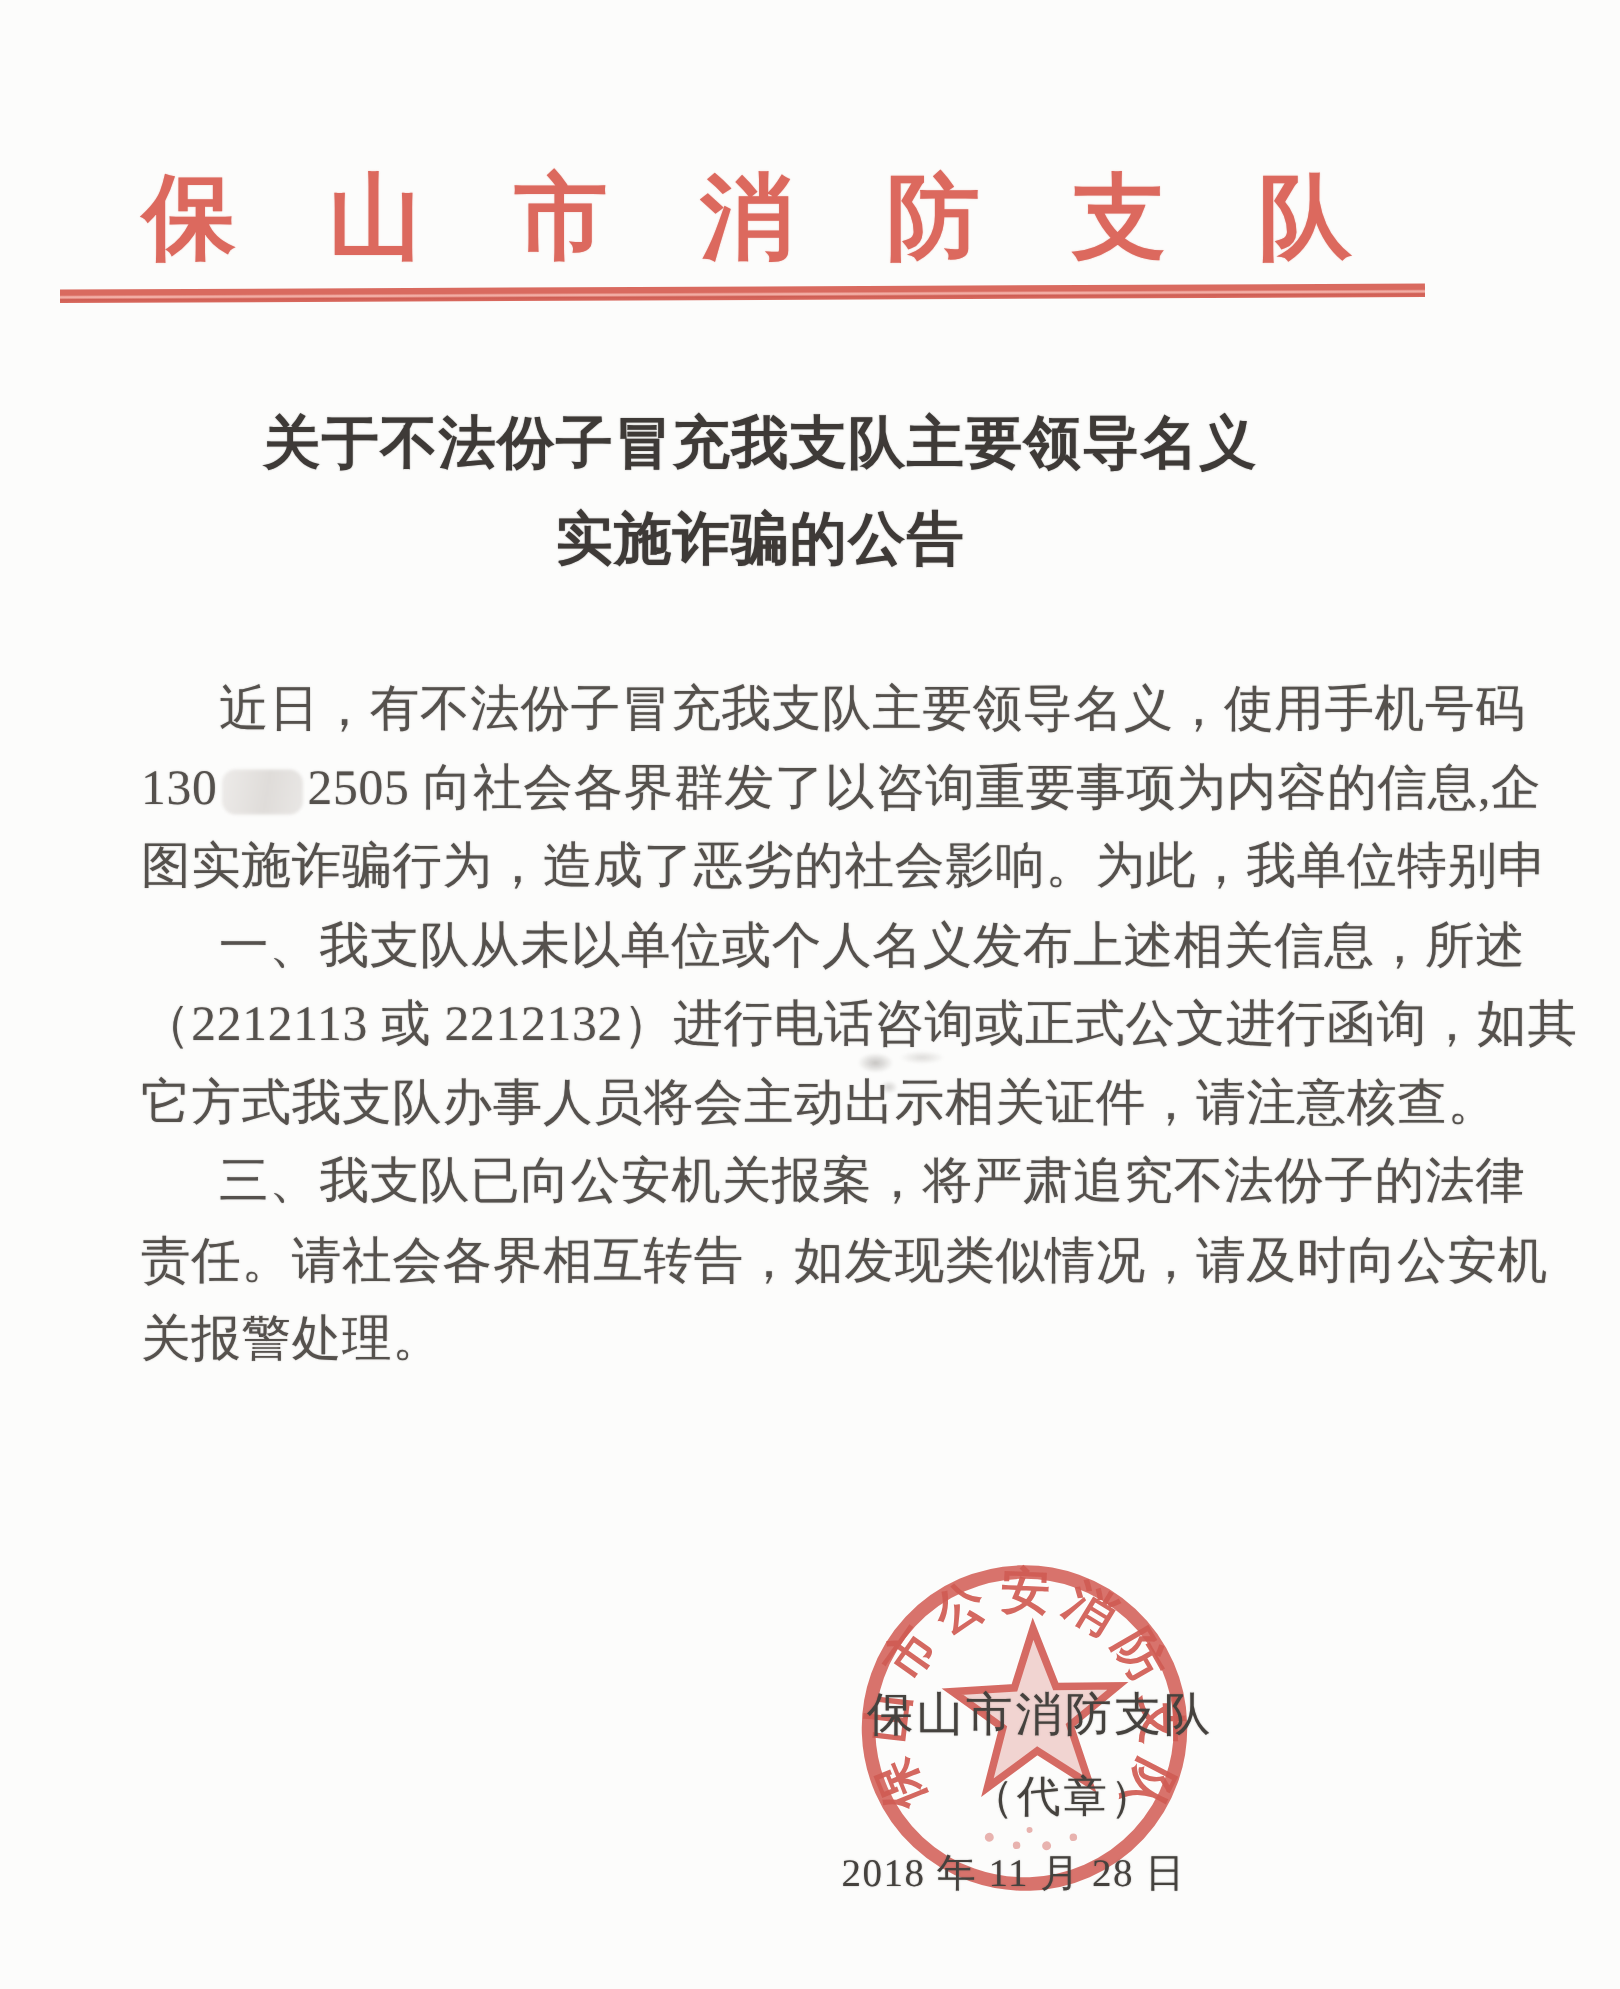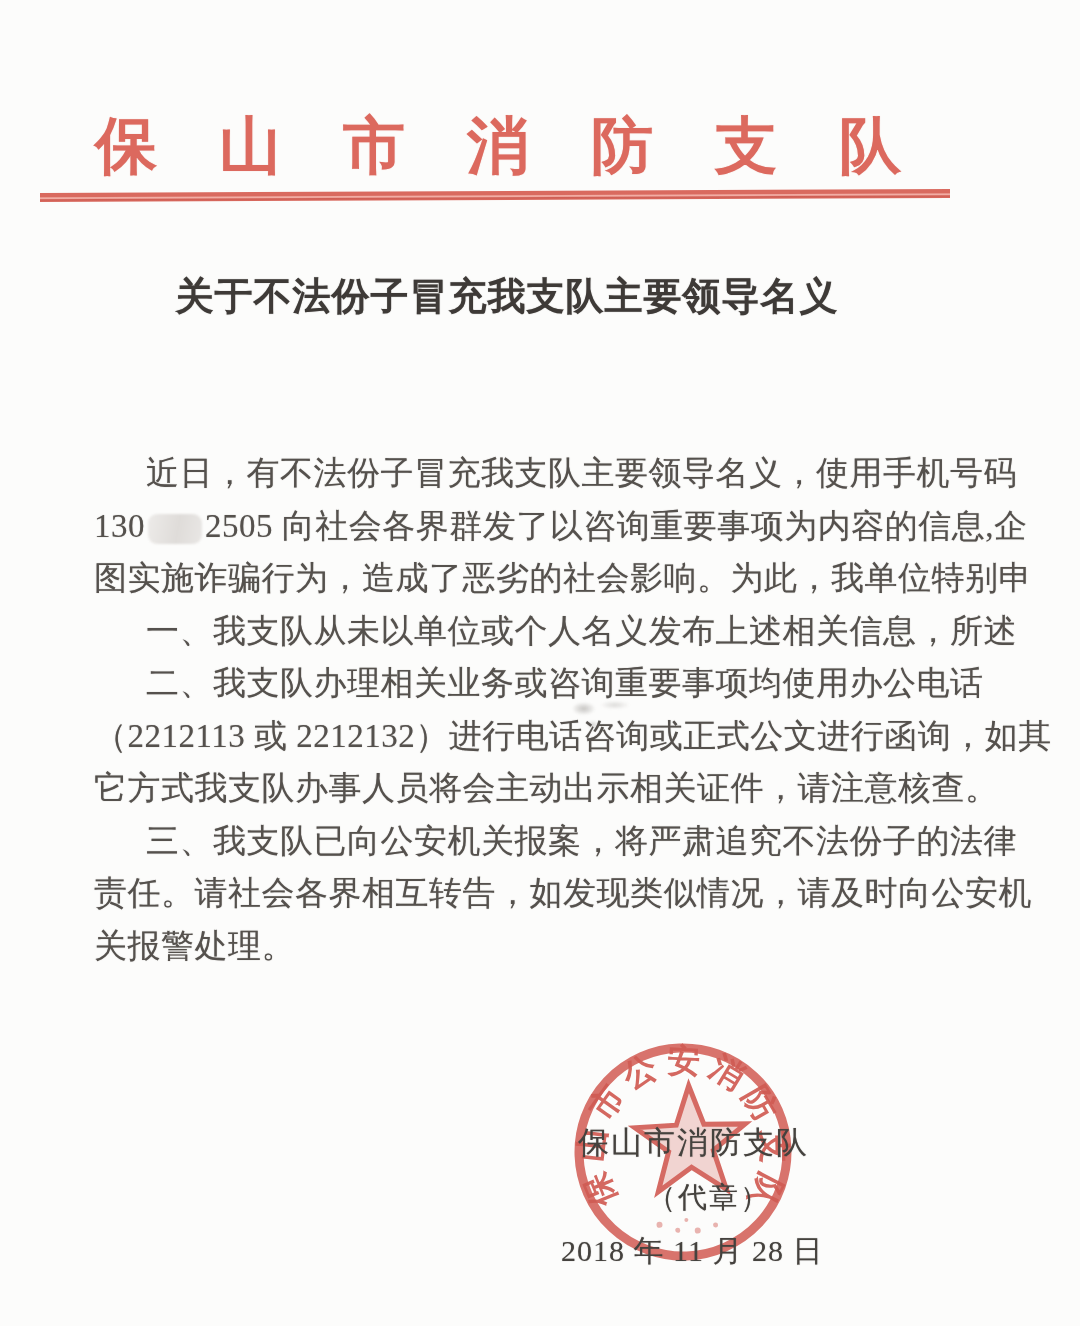--- a/index.html
+++ b/index.html
@@ -84,42 +84,42 @@
     font-size: 31px; letter-spacing: 2px; white-space: nowrap;
     color: var(--signature-ink, #45423e); text-shadow: 0 0 1px rgba(69,66,62,.5);
   }
   .sig-note {
     position: absolute; left: 647px; top: 1178px; z-index: 5;
     font-size: 29px; letter-spacing: 2px; white-space: nowrap;
     color: var(--signature-ink, #45423e); text-shadow: 0 0 1px rgba(69,66,62,.5);
   }
   .sig-date {
     position: absolute; left: 561px; top: 1231px; z-index: 5;
-    font-size: 30px; letter-spacing: 1px; white-space: nowrap;
+    font-size: 26px; letter-spacing: 1px; white-space: nowrap;
     color: var(--signature-ink, #45423e); text-shadow: 0 0 1px rgba(69,66,62,.5);
   }
 </style>
 </head>
 <body>
 
 <div class="page">
 
   <div class="letterhead">保山市消防支队</div>
   <div class="red-rule"></div>
 
   <div class="doc-title">
     <div>关于不法份子冒充我支队主要领导名义</div>
+    <div>实施诈骗的公告</div>
   </div>
 
   <div class="bodytext">
     <div class="ln indent">近日，有不法份子冒充我支队主要领导名义，使用手机号码</div>
     <div class="ln"><span>130</span><span class="redact"></span><span>2505 向社会各界群发了以咨询重要事项为内容的信息,企</span></div>
     <div class="ln">图实施诈骗行为，造成了恶劣的社会影响。为此，我单位特别申</div>
     <div class="ln indent">一、我支队从未以单位或个人名义发布上述相关信息，所述</div>
-    <div class="ln indent">二、我支队办理相关业务或咨询重要事项均使用办公电话</div>
     <div class="ln">（2212113 或 2212132）进行电话咨询或正式公文进行函询，如其</div>
     <div class="ln">它方式我支队办事人员将会主动出示相关证件，请注意核查。</div>
     <div class="ln indent">三、我支队已向公安机关报案，将严肃追究不法份子的法律</div>
     <div class="ln">责任。请社会各界相互转告，如发现类似情况，请及时向公安机</div>
     <div class="ln">关报警处理。</div>
   </div>
 
   <div class="smudge"></div>
 
   <svg class="seal" width="260" height="260" viewBox="0 0 260 260">

